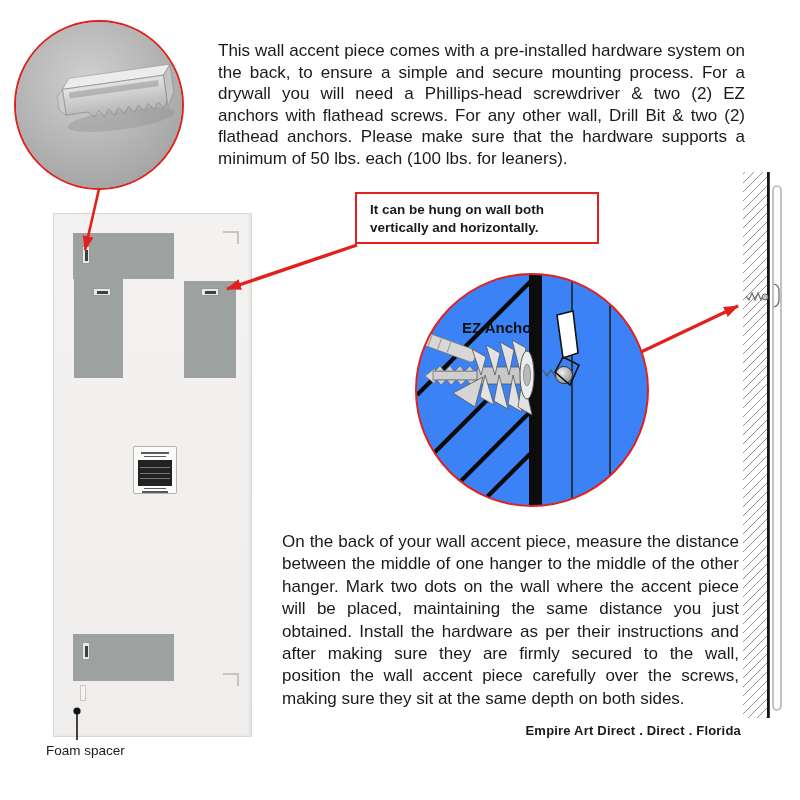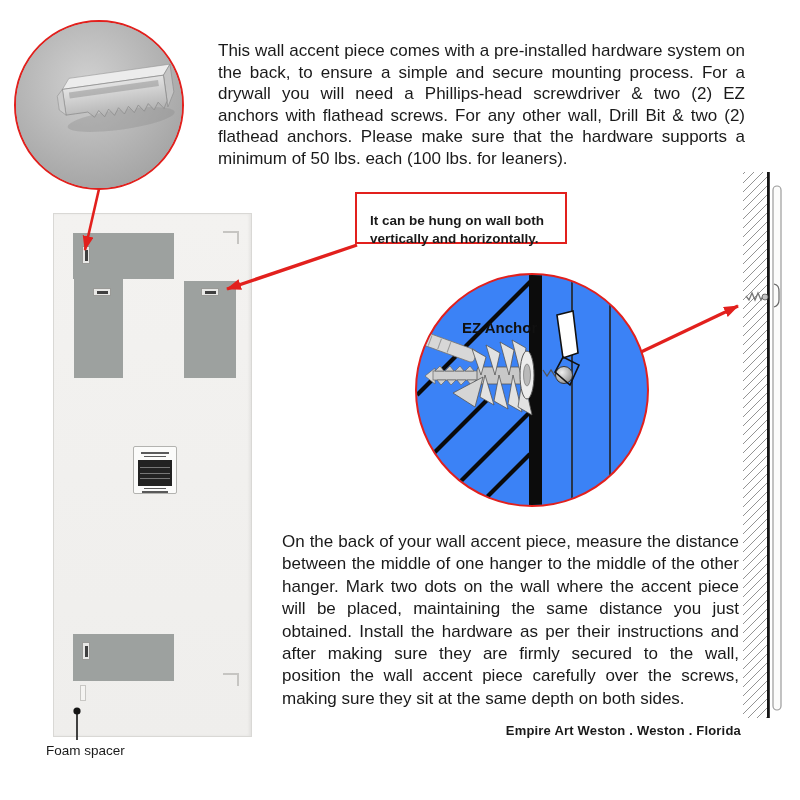--- a/index.html
+++ b/index.html
@@ -45,23 +45,23 @@
   .sticker .block{margin:3px auto 0;width:92%;height:26px;background:#222;
     display:flex;flex-direction:column;justify-content:space-evenly;padding:2px;}
   .sticker .block i{display:block;height:1px;background:#777;}
   .foam-strip{position:absolute;left:26px;top:471px;width:6px;height:16px;
     background:#f5f4f2;border:1px solid #c8c7c4;}
 
   
   .para{position:absolute;text-align:justify;color:var(--ink);}
   .para-top{left:218px;top:40px;width:527px;font-size:17px;line-height:21.6px;}
   .para-bottom{left:282px;top:531px;width:457px;font-size:17px;line-height:22.4px;}
-  .callout{position:absolute;left:355px;top:192px;width:212px;height:52px;
+  .callout{position:absolute;left:355px;top:192px;width:244px;height:52px;
     border:2px solid var(--accent-red);background:#fff;
-    font-weight:bold;font-size:13.5px;line-height:17.5px;padding:18px 8px 0 13px;}
+    font-weight:bold;font-size:13.5px;line-height:17.5px;padding:7px 8px 0 13px;}
   .credit{position:absolute;left:440px;top:723px;width:301px;text-align:right;
     font-weight:bold;font-size:13px;letter-spacing:.2px;}
   .foam-label{position:absolute;left:46px;top:743px;font-size:13.5px;}
 
   
   .ez-circle{position:absolute;left:415px;top:273px;width:234px;height:234px;border-radius:50%;
     border:2.5px solid var(--accent-red);background:#3b82f6;overflow:hidden;}
   .ez-label{position:absolute;left:45px;top:44px;font-weight:bold;font-size:15px;color:#111;}
 
   
@@ -217,16 +217,16 @@
     </defs>
     <line x1="99" y1="189" x2="85" y2="250" style="stroke:var(--accent-red)" stroke-width="2.6" marker-end="url(#arrowR)"></line>
     <line x1="357" y1="245" x2="227" y2="289" style="stroke:var(--accent-red)" stroke-width="3.4" marker-end="url(#arrowR)"></line>
     <line x1="641" y1="352" x2="738" y2="306" style="stroke:var(--accent-red)" stroke-width="3.2" marker-end="url(#arrowR)"></line>
     <g>
       <circle cx="77" cy="711" r="3.6" fill="#151515"></circle>
       <line x1="77" y1="711" x2="77" y2="740" stroke="#151515" stroke-width="1.6"></line>
     </g>
   </svg>
 
-  <div class="credit">Empire Art Weston  . Weston . Florida</div>
+  <div class="credit">Empire Art Direct  . Direct . Florida</div>
   <div class="foam-label">Foam spacer</div>
 
 </div>
 
 </body></html>

